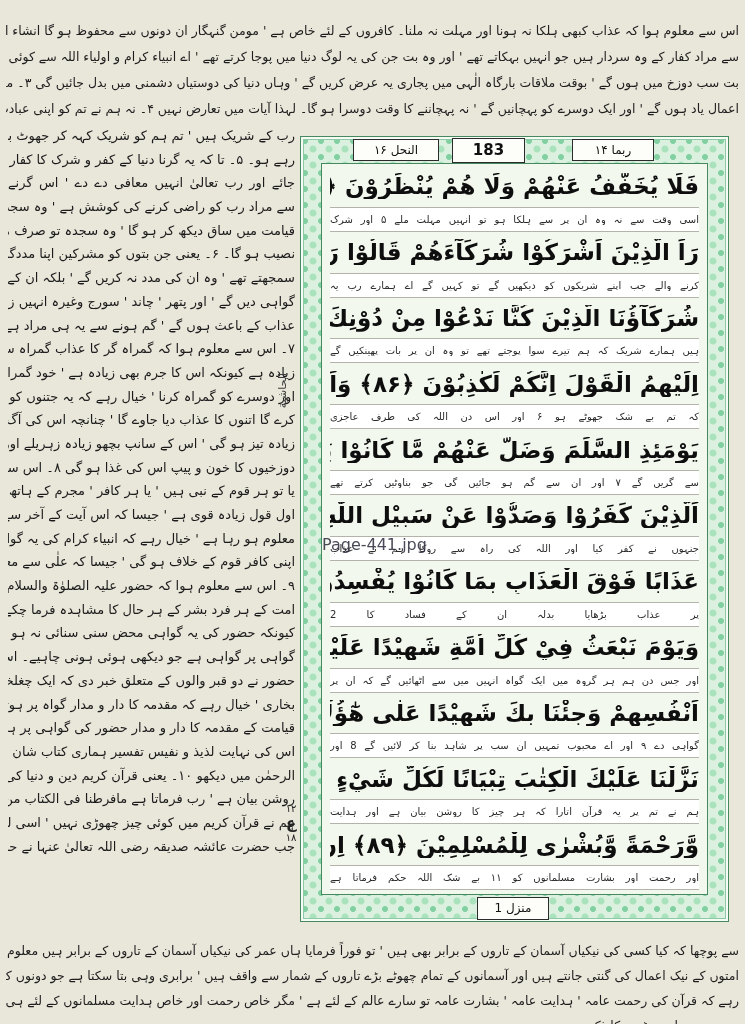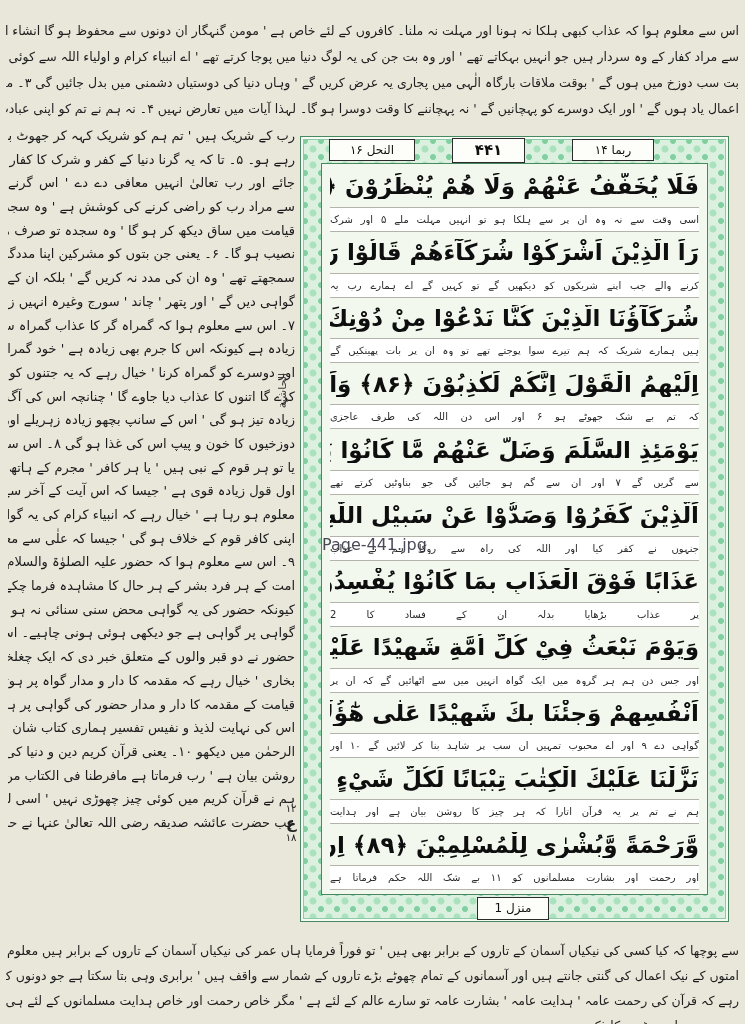--- a/index.html
+++ b/index.html
@@ -63,21 +63,21 @@
     text-align:justify;text-align-last:justify;
     white-space:nowrap;overflow:hidden;
   }
   .hdr{
     position:absolute;top:3px;height:20px;line-height:20px;
     background:#fdfdfa;border:1px solid #2b2b2b;
     font-size:12px;text-align:center;color:#111;
   }
   .hdr-juz{left:272px;width:80px}
   .hdr-page{left:152px;width:71px;font-size:15px;font-weight:bold;height:23px;line-height:23px;top:2px}
-  .hdr-surah{left:29px;width:84px}
+  .hdr-surah{left:53px;width:84px}
   .ftr{
     position:absolute;bottom:2px;left:177px;width:70px;height:21px;line-height:21px;
     background:#fdfdfa;border:1px solid #2b2b2b;
     font-size:12px;text-align:center;color:#111;
   }
 
   .vertical-note{
     position:absolute;left:272px;top:342px;width:22px;height:96px;
     display:flex;align-items:center;justify-content:center;
   }
@@ -110,20 +110,21 @@
 
 <div class="left-col">
     <div class="commentary-line">رب کے شریک ہیں ' تم ہم کو شریک کہہ کر جھوٹ بول</div>
     <div class="commentary-line">رہے ہو۔ ۵۔ تا کہ یہ گرنا دنیا کے کفر و شرک کا کفارہ ہو</div>
     <div class="commentary-line">جائے اور رب تعالیٰ انہیں معافی دے دے ' اس گرنے</div>
     <div class="commentary-line">سے مراد رب کو راضی کرنے کی کوشش ہے ' وہ سجدہ جو</div>
     <div class="commentary-line">قیامت میں ساق دیکھ کر ہو گا ' وہ سجدہ تو صرف مسلمانوں کو</div>
     <div class="commentary-line">نصیب ہو گا۔ ۶۔ یعنی جن بتوں کو مشرکین اپنا مددگار</div>
     <div class="commentary-line">سمجھتے تھے ' وہ ان کی مدد نہ کریں گے ' بلکہ ان کے خلاف</div>
     <div class="commentary-line">گواہی دیں گے ' اور پتھر ' چاند ' سورج وغیرہ انہیں زیادہ</div>
+    <div class="commentary-line">عذاب کے باعث ہوں گے ' گم ہونے سے یہ ہی مراد ہے</div>
     <div class="commentary-line">۷۔ اس سے معلوم ہوا کہ گمراہ گر کا عذاب گمراہ سے</div>
     <div class="commentary-line">زیادہ ہے کیونکہ اس کا جرم بھی زیادہ ہے ' خود گمراہ ہونا</div>
     <div class="commentary-line">اور دوسرے کو گمراہ کرنا ' خیال رہے کہ یہ جتنوں کو گمراہ</div>
     <div class="commentary-line">کرے گا اتنوں کا عذاب دیا جاوے گا ' چنانچہ اس کی آگ</div>
     <div class="commentary-line">زیادہ تیز ہو گی ' اس کے سانپ بچھو زیادہ زہریلے اور تمام</div>
     <div class="commentary-line">دوزخیوں کا خون و پیپ اس کی غذا ہو گی ۸۔ اس سے مراد</div>
     <div class="commentary-line">یا تو ہر قوم کے نبی ہیں ' یا ہر کافر ' مجرم کے ہاتھ پاؤں وغیرہ '</div>
     <div class="commentary-line">اول قول زیادہ قوی ہے ' جیسا کہ اس آیت کے آخر سے</div>
     <div class="commentary-line">معلوم ہو رہا ہے ' خیال رہے کہ انبیاء کرام کی یہ گواہی</div>
     <div class="commentary-line">اپنی کافر قوم کے خلاف ہو گی ' جیسا کہ علٰی سے معلوم ہوا۔</div>
@@ -151,21 +152,21 @@
   <span class="num">۱۸</span>
 </div>
 
 <div class="quran-box">
   <div class="frame"></div>
 
   <div class="hdr hdr-juz">
     <span>ربما ۱۴</span>
   </div>
   <div class="hdr hdr-page">
-    <span>۴۴۱</span>
+    <span>183</span>
   </div>
   <div class="hdr hdr-surah">
     <span>النحل ۱۶</span>
   </div>
 
   <div class="inner">
       <div class="quran-line arabic">
         <span>فَلَا يُخَفَّفُ عَنْهُمْ وَلَا هُمْ يُنْظَرُوْنَ ﴿۸۵﴾ وَاِذَا</span>
       </div>
       <div class="quran-line urdu">
@@ -210,21 +211,21 @@
       <div class="quran-line arabic">
         <span>وَيَوْمَ نَبْعَثُ فِيْ كُلِّ اُمَّةٍ شَهِيْدًا عَلَيْهِمْ مِّنْ</span>
       </div>
       <div class="quran-line urdu">
         <span>اور جس دن ہم ہر گروہ میں ایک گواہ انہیں میں سے اٹھائیں گے کہ ان پر</span>
       </div>
       <div class="quran-line arabic">
         <span>اَنْفُسِهِمْ وَجِئْنَا بِكَ شَهِيْدًا عَلٰى هٰٓؤُلَآءِ ؕ وَ</span>
       </div>
       <div class="quran-line urdu">
-        <span>گواہی دے ۹ اور اے محبوب تمہیں ان سب پر شاہد بنا کر لائیں گے ۱۰ اور</span>
+        <span>گواہی دے ۹ اور اے محبوب تمہیں ان سب پر شاہد بنا کر لائیں گے 8 اور</span>
       </div>
       <div class="quran-line arabic">
         <span>نَزَّلْنَا عَلَيْكَ الْكِتٰبَ تِبْيَانًا لِّكُلِّ شَيْءٍ وَّهُدًى</span>
       </div>
       <div class="quran-line urdu">
         <span>ہم نے تم پر یہ قرآن اتارا کہ ہر چیز کا روشن بیان ہے اور ہدایت</span>
       </div>
       <div class="quran-line arabic">
         <span>وَّرَحْمَةً وَّبُشْرٰى لِلْمُسْلِمِيْنَ ﴿۸۹﴾ اِنَّ اللّٰهَ يَاْمُرُ</span>
       </div>

